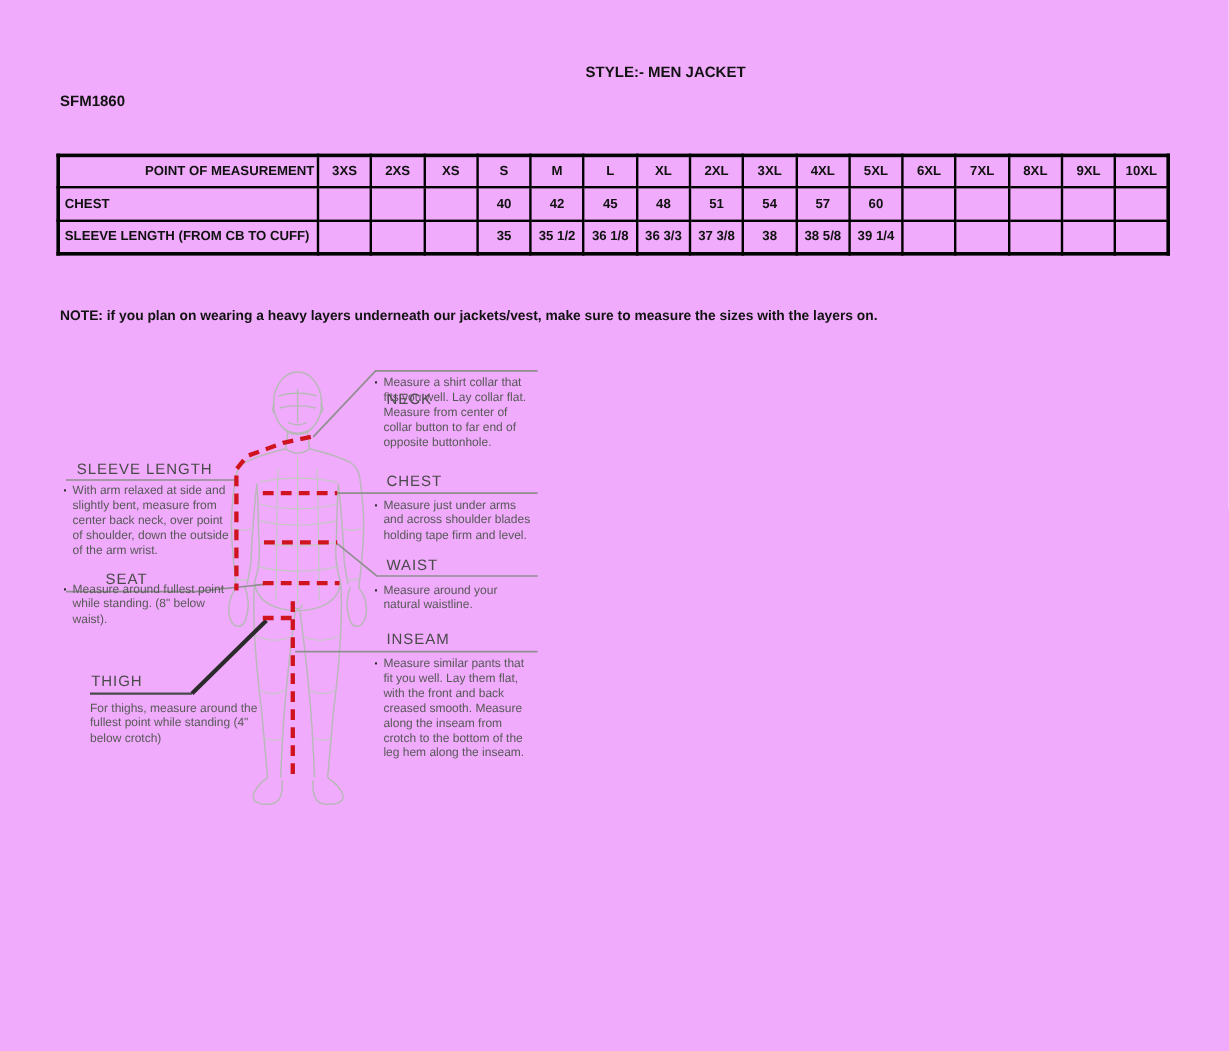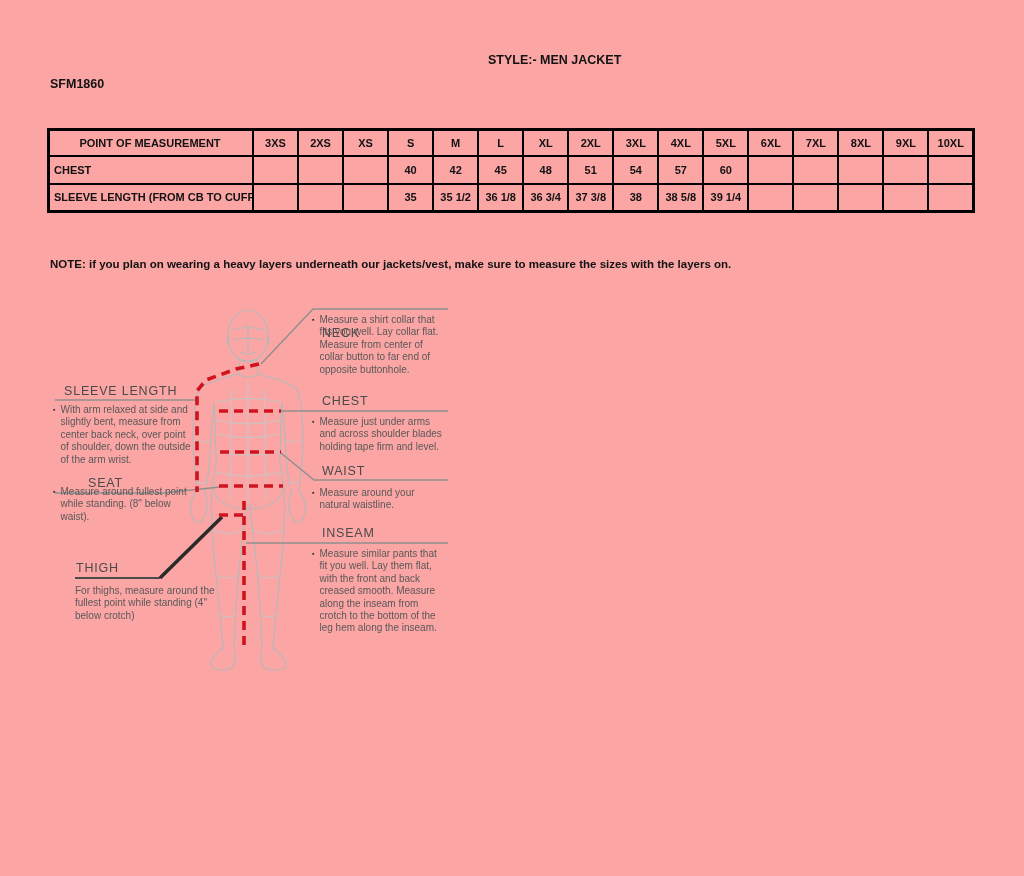--- a/index.html
+++ b/index.html
@@ -2,36 +2,36 @@
 <html style="--measure-red: #cf1420; --figure-gray: #b8b8b8; --leader-gray: #8f8f8f;"><head>
 <meta charset="utf-8">
 <style>
   :root{
     --measure-red:#cf1420;
     --figure-gray:#b8b8b8;
     --leader-gray:#8f8f8f;
   }
   html,body{margin:0;padding:0;background:#fff;}
   .page{
-    position:relative;width:1024px;height:876px;background:#fca5a5;
+    position:relative;width:1024px;height:876px;background:#f0abfc;
     font-family:"Liberation Sans",sans-serif;color:#111;overflow:hidden;
   }
   .doc-title{position:absolute;left:488px;top:53px;font-size:12.5px;font-weight:bold;color:#121212;}
   .style-code{position:absolute;left:50px;top:77px;font-size:12.5px;font-weight:bold;color:#121212;}
   .note{position:absolute;left:50px;top:258px;font-size:11.5px;font-weight:bold;color:#121212;}
 
   table.size-table{
     position:absolute;left:47px;top:128px;width:928px;
     border-collapse:collapse;table-layout:fixed;border:3px solid #000;
   }
   .size-table th,.size-table td{border:2px solid #000;font-size:11px;padding:0 2px;overflow:hidden;white-space:nowrap;}
   .size-table thead tr{height:26px;}
   .size-table tbody tr{height:28px;}
   .size-table thead th{font-weight:bold;text-align:center;}
-  .size-table thead th.pom{width:200px;text-align:center;padding-left:0;}
+  .size-table thead th.pom{width:200px;text-align:right;padding-left:12px;}
   .size-table tbody th{font-weight:bold;text-align:left;padding-left:4px;}
   .size-table tbody td{font-weight:bold;text-align:center;}
 
   .figure-svg{position:absolute;left:0;top:0;pointer-events:none;}
 
   .g-title{position:absolute;font-size:12.5px;letter-spacing:0.8px;color:#4a4a4a;white-space:nowrap;}
   .g-para{position:absolute;display:flex;gap:5px;font-size:10px;line-height:12.4px;color:#585858;}
   .g-para .bullet{font-size:7px;line-height:12px;color:#2a2a2a;flex:0 0 auto;}
   .g-para .g-text{flex:1;}
   .g-para.nobullet{display:block;color:#595959;}
@@ -91,21 +91,21 @@
           <td></td>
         </tr>
         <tr>
           <th>SLEEVE LENGTH (FROM CB TO CUFF)</th>
           <td></td>
           <td></td>
           <td></td>
           <td>35</td>
           <td>35 1/2</td>
           <td>36 1/8</td>
-          <td>36 3/4</td>
+          <td>36 3/3</td>
           <td>37 3/8</td>
           <td>38</td>
           <td>38 5/8</td>
           <td>39 1/4</td>
           <td></td>
           <td></td>
           <td></td>
           <td></td>
           <td></td>
         </tr>

